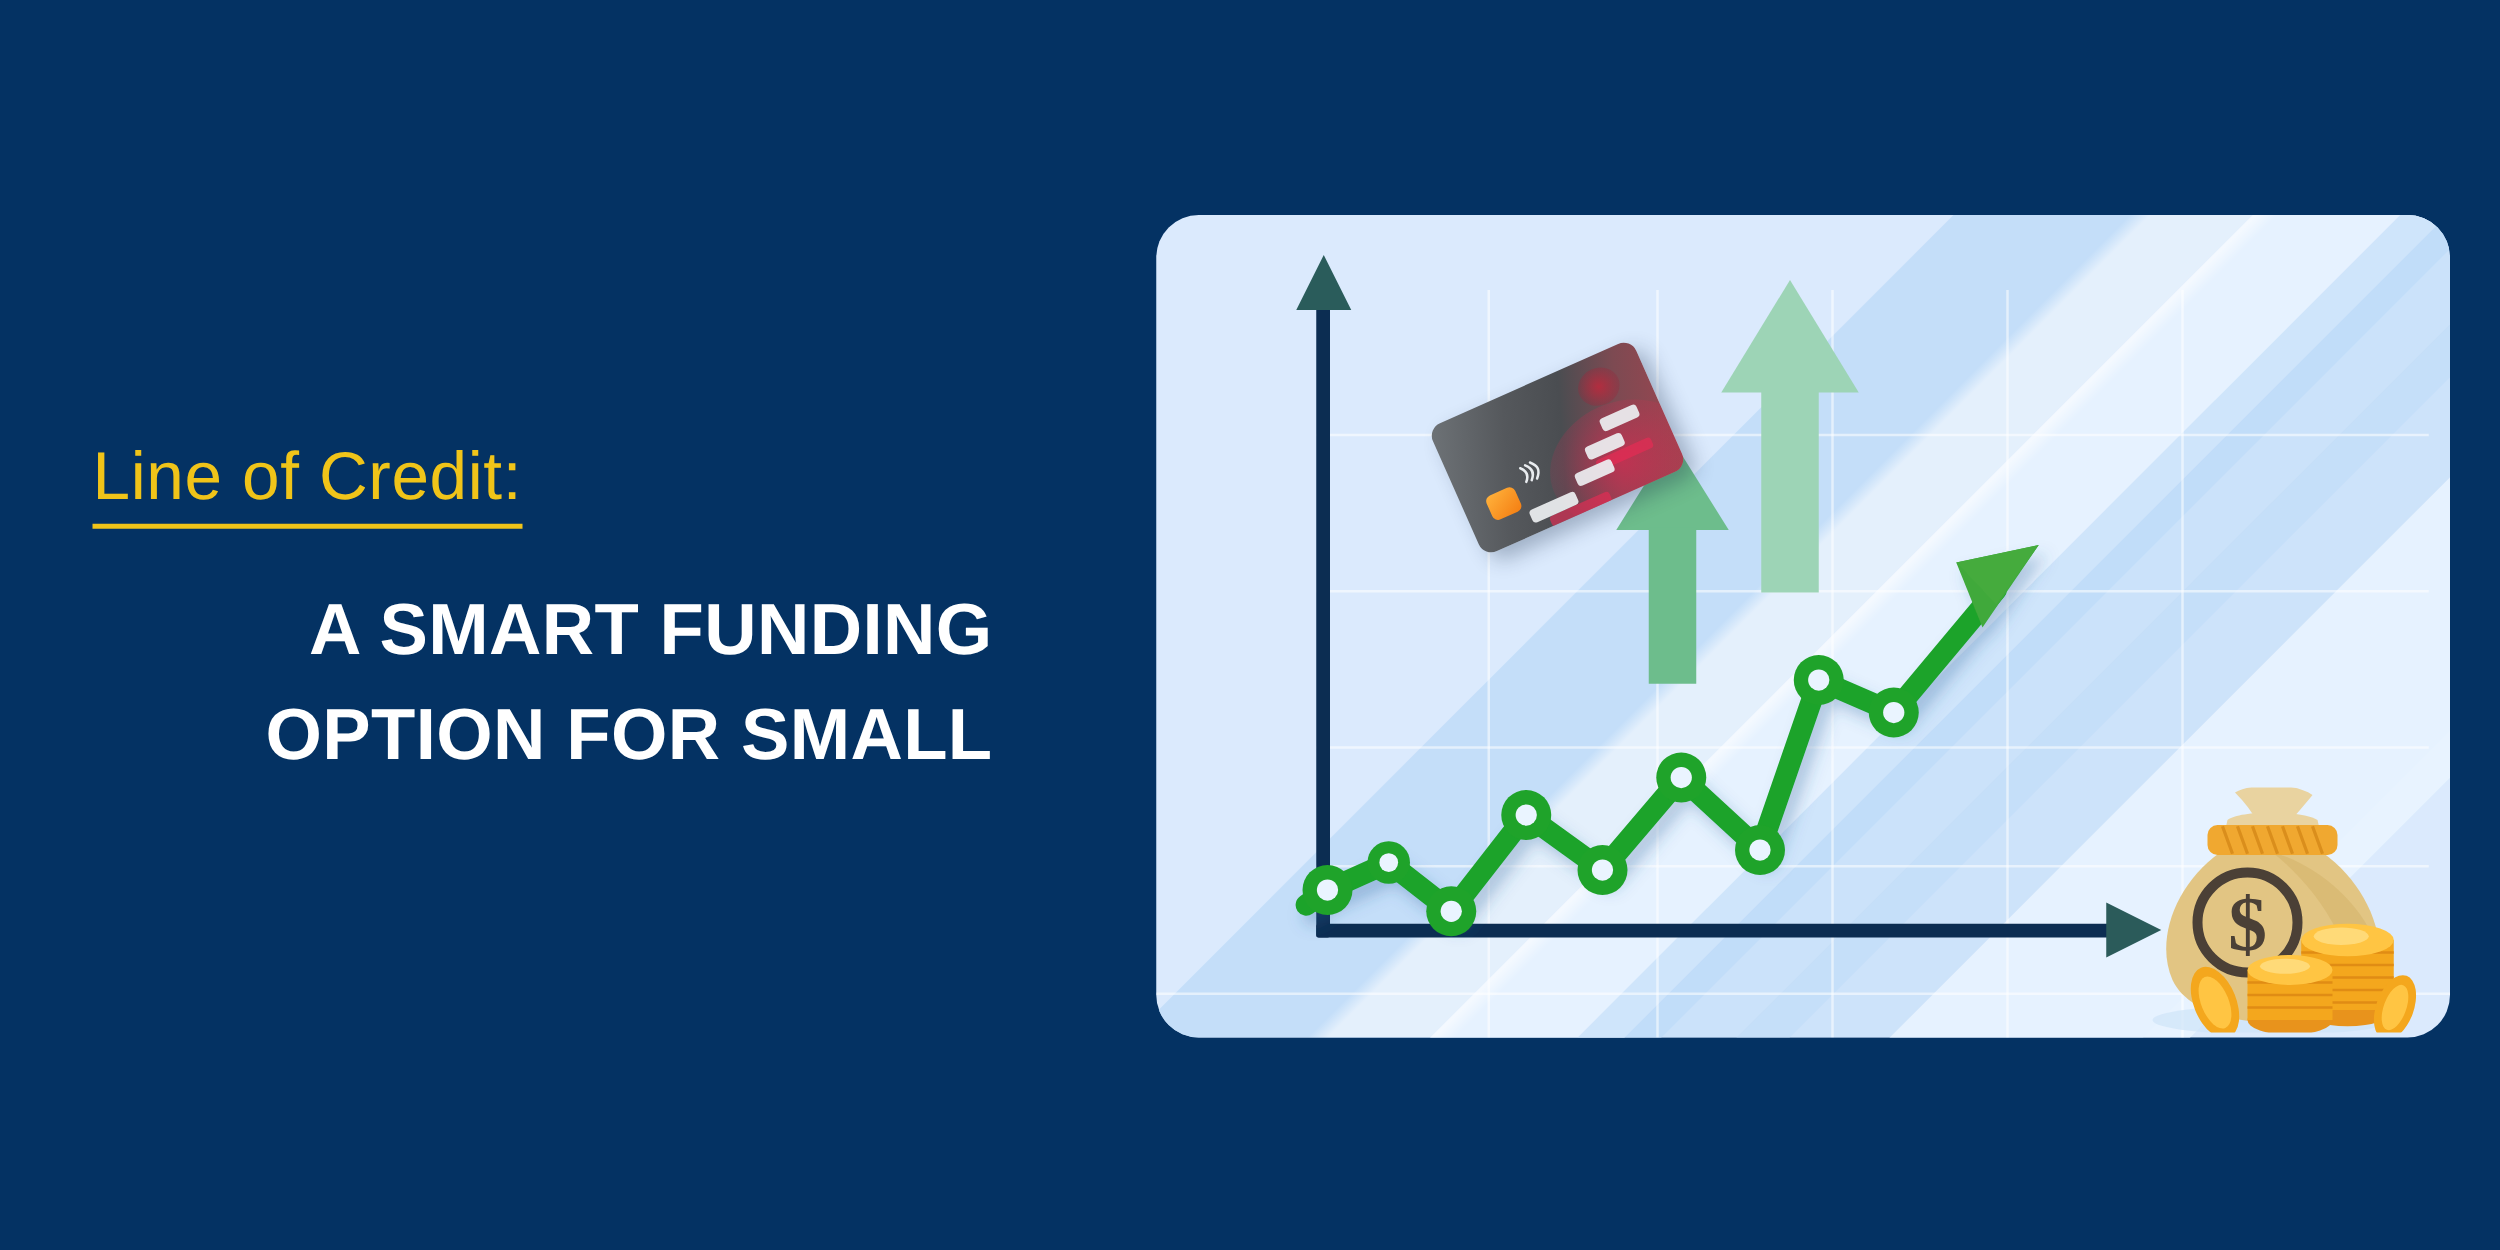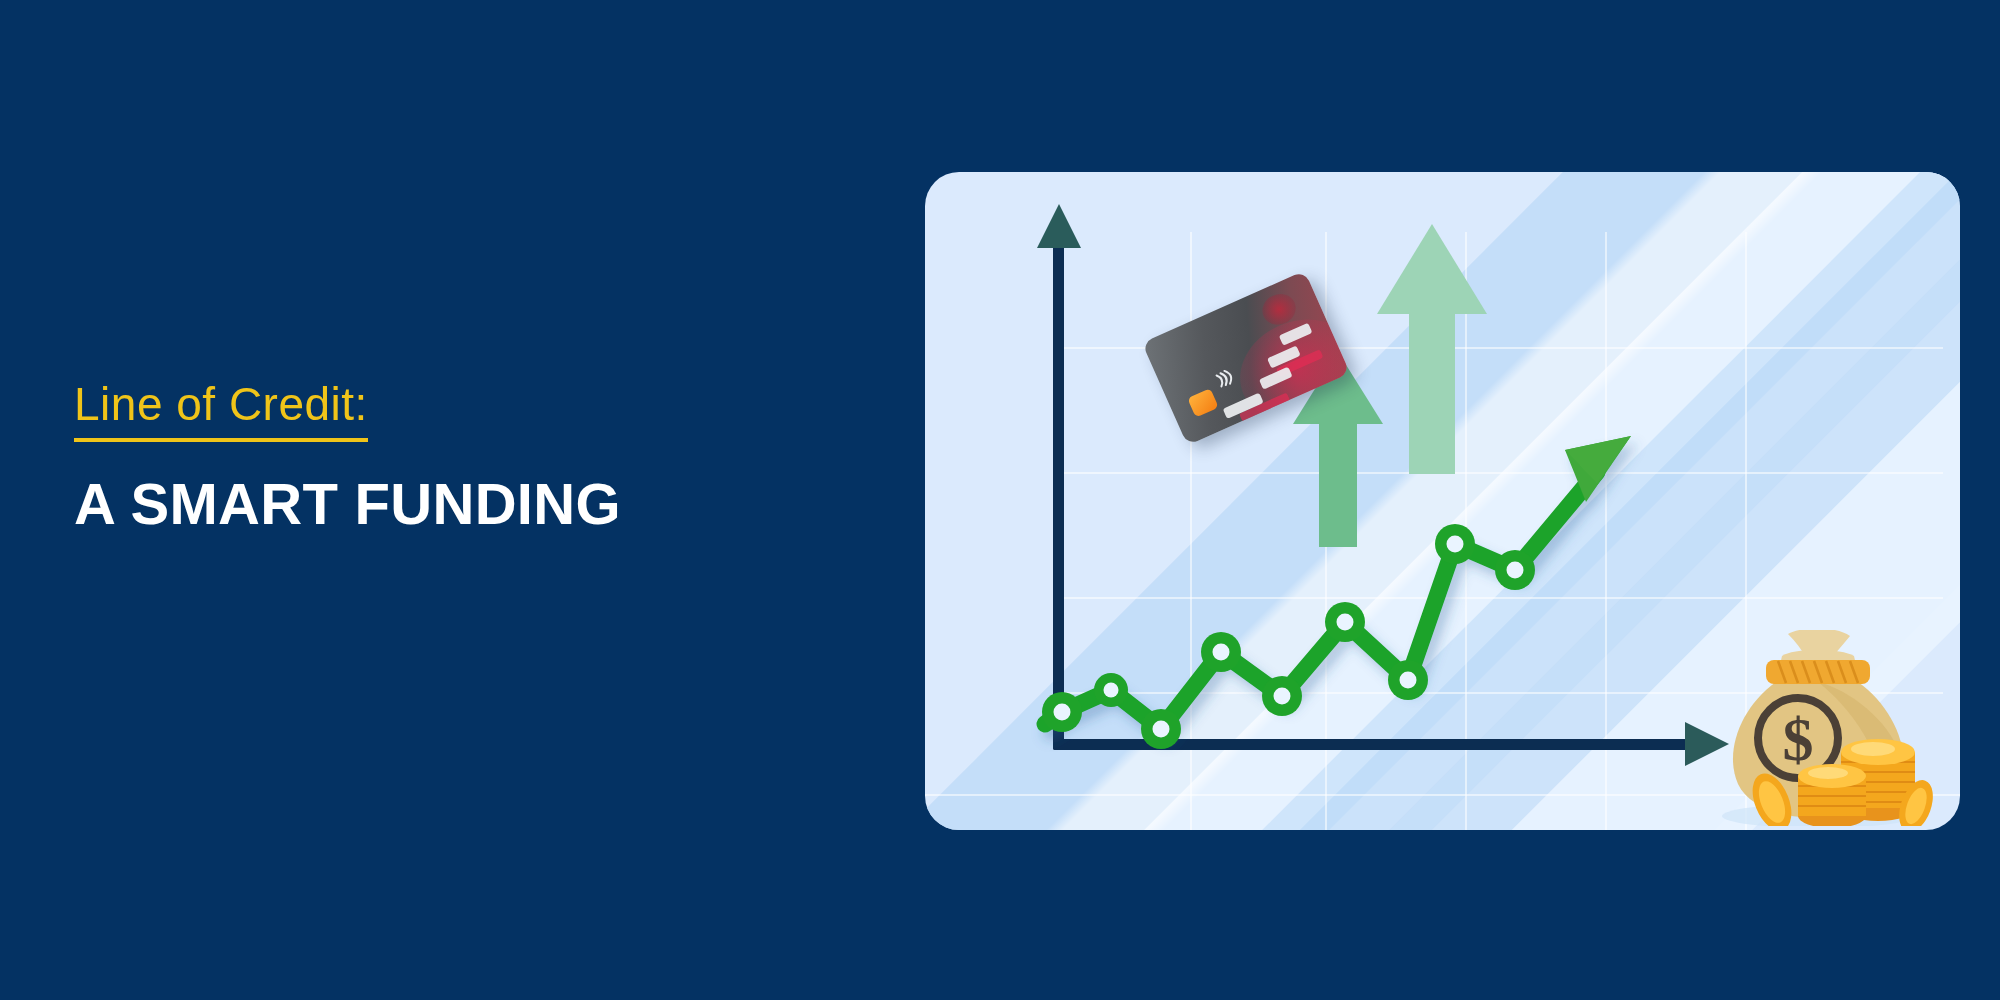--- a/index.html
+++ b/index.html
@@ -64,43 +64,42 @@
     line-height: 1;
     white-space: nowrap;
   }
 
   
   .eyebrow {
     position: absolute;
     left: 74px;
     top: 352px;
     color: #f0c419;
-    font-size: 46px;
+    font-size: 54px;
     font-weight: normal;
     letter-spacing: 0.5px;
     line-height: 1.1;
     padding-bottom: 8px;
     border-bottom: 4px solid #f0c419;
     display: inline-block;
     white-space: nowrap;
-    margin-top: 27px;
   }
   .headline {
     position: absolute;
     left: 74px;
     top: 462px;
     width: 720px;
     color: #ffffff;
     font-size: 58px;
     font-weight: bold;
     line-height: 1.45;
     letter-spacing: 0.3px;
     text-transform: uppercase;
   }
-  .headline .hl-line { display: block; white-space: nowrap; }
+  .headline .hl-line { display: block; white-space: nowrap; text-align: right; }
 
   
   .illus-card {
     position: absolute;
     left: 925px;
     top: 172px;
     width: 1035px;
     height: 658px;
     background: #dbeafd;
     border-radius: 34px;
@@ -234,20 +233,21 @@
 </head>
 <body>
 
 <div id="stage">
 
 
   <div class="eyebrow">Line of Credit:</div>
 
   <div class="headline">
     <span class="hl-line">A SMART FUNDING</span>
+    <span class="hl-line">OPTION FOR SMALL</span>
   </div>
 
   <div class="illus-card">
 
     <div class="streak s1"></div>
     <div class="streak light l1"></div>
     <div class="streak s2"></div>
     <div class="streak s3"></div>
     <div class="streak light l2"></div>
     <div class="bg-wash"></div>

